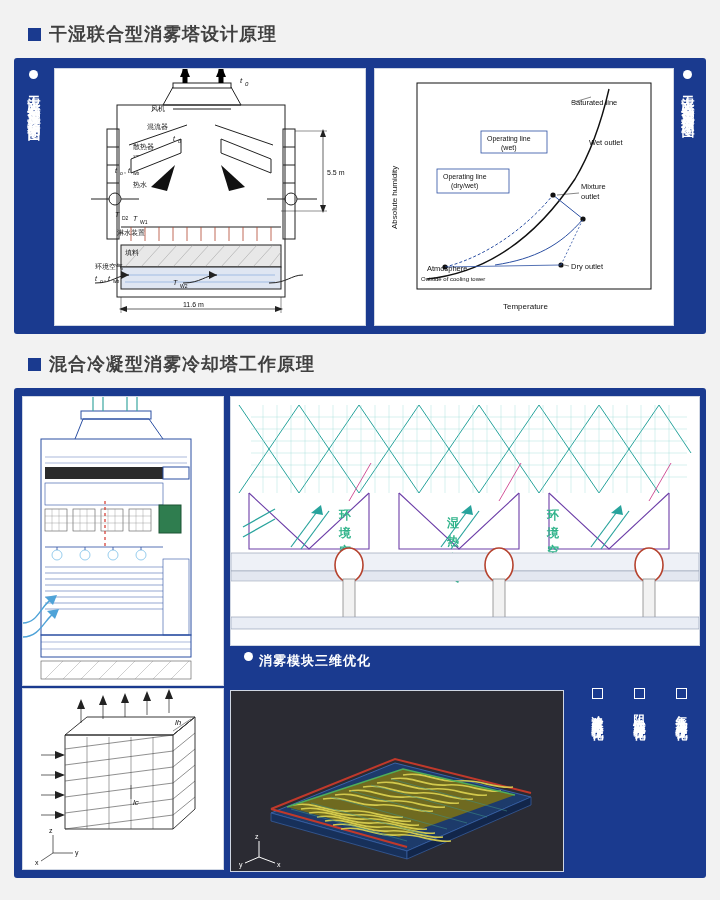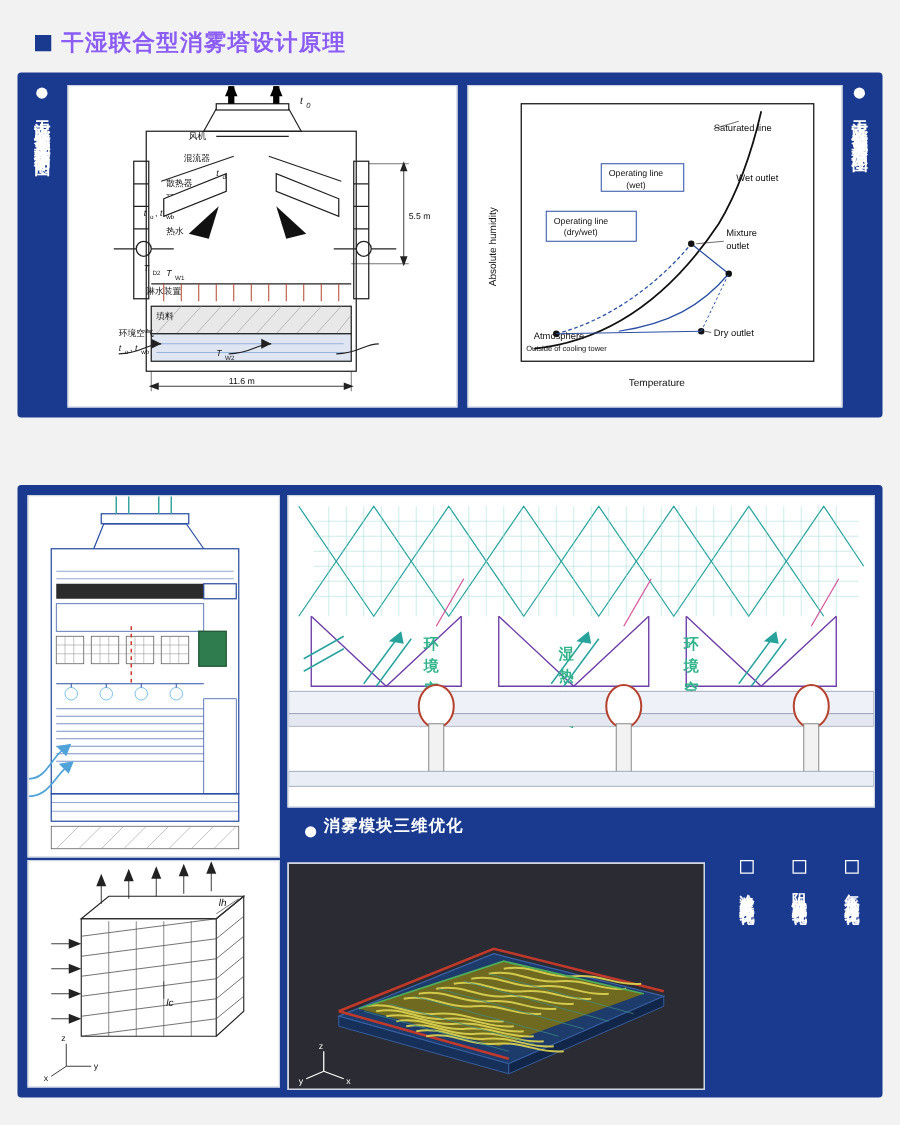--- a/index.html
+++ b/index.html
@@ -14,21 +14,21 @@
 
   
   .sec-head{
     display:flex;align-items:center;
     margin:0 0 0 14px;
   }
   .sec-head .sq{
     width:13px;height:13px;background:#1a3a8f;margin-right:8px;flex:none;
   }
   .sec-head .txt{
-    font-size:18px;font-weight:bold;letter-spacing:1px;color:#8b5cf6;
+    font-size:18px;font-weight:bold;letter-spacing:1px;color:#404040;
   }
 
   
   .panel{
     background:#1a3a8f;border-radius:3px;position:relative;
   }
   .white-card{
     background:#ffffff;border:1px solid #cfd6e3;position:absolute;
   }
 
@@ -43,21 +43,21 @@
     line-height:1.15;
     display:flex;align-items:flex-start;
   }
   .vdot{
     width:9px;height:9px;border-radius:50%;background:#ffffff;
     margin:0 auto 6px auto;display:block;
   }
 
   
   .pill{
-    display:flex;align-items:flex-end;color:#fff;font-size:13px;font-weight:bold;letter-spacing:1px;
+    display:flex;align-items:flex-start;color:#fff;font-size:13px;font-weight:bold;letter-spacing:1px;
   }
   .pill .dot{width:9px;height:9px;border-radius:50%;background:#fff;margin-right:6px;}
 
   
   .cb-col{
     writing-mode:vertical-rl;text-orientation:upright;
     color:#fff;font-size:12px;font-weight:bold;letter-spacing:2px;
     display:flex;align-items:flex-start;
   }
   .cb-box{
@@ -254,20 +254,24 @@
         <rect x="62" y="100" width="72" height="24" fill="#fff" stroke="#2b4fa2" stroke-width="0.8"></rect>
         <text x="68" y="110" font-size="7" fill="#111">Operating line</text>
         <text x="76" y="119" font-size="7" fill="#111">(dry/wet)</text>
 
         <text x="22" y="160" font-size="8" fill="#111" transform="rotate(-90 22 160)">Absolute humidity</text>
         <text x="128" y="240" font-size="8" fill="#111">Temperature</text>
       </svg>
     </div>
   </div>
 
+  <div class="sec-head" style="position:absolute;left:14px;top:352px;width:690px;">
+    <div class="sq"></div>
+    <div class="txt">混合冷凝型消雾冷却塔工作原理</div>
+  </div>
 
   <div class="panel" style="position:absolute;left:14px;top:388px;width:692px;height:490px;">
 
     <div class="white-card" style="left:8px;top:8px;width:200px;height:288px;">
       <svg width="200" height="288" viewBox="0 0 200 288">
 
         <rect x="18" y="42" width="150" height="196" fill="none" stroke="#2b4fa2" stroke-width="1"></rect>
         <path d="M52 42 L60 22 L126 22 L140 42" fill="none" stroke="#2b4fa2" stroke-width="1"></path>
         <rect x="58" y="14" width="70" height="8" fill="none" stroke="#2b4fa2" stroke-width="1"></rect>
 

